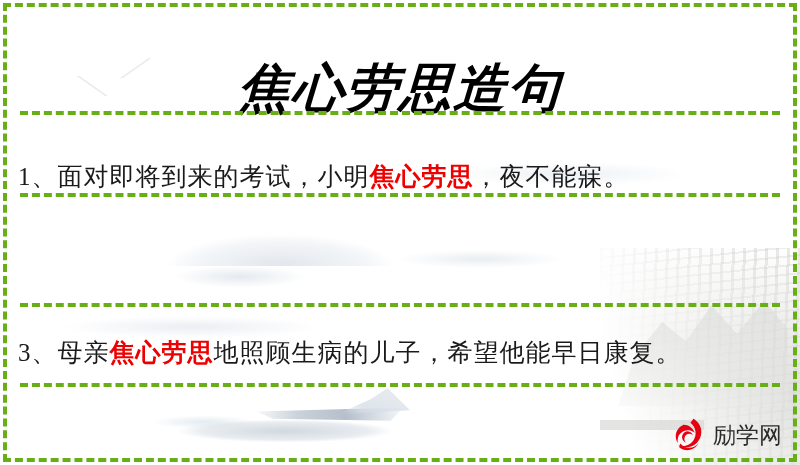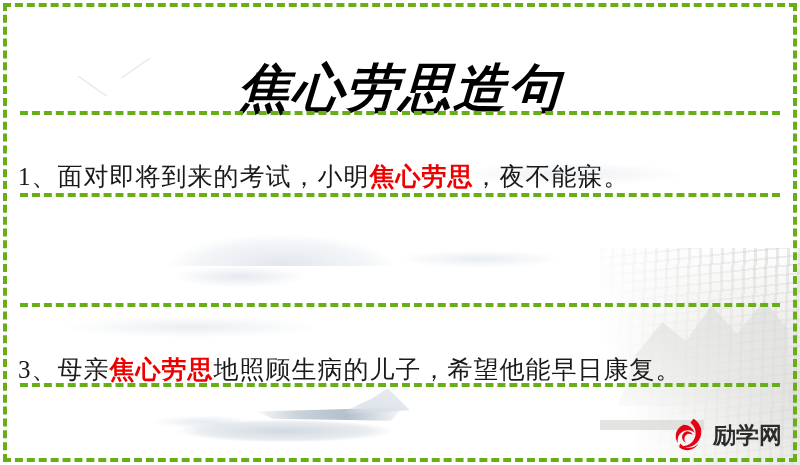--- a/index.html
+++ b/index.html
@@ -149,21 +149,21 @@
     left: 18px;
     width: 760px;
     font-family: "Liberation Serif", "DejaVu Serif", serif;
     font-size: 25px;
     line-height: 39px;
     color: #1a1a1a;
     letter-spacing: 1px;
   }
   .s1 { top: 132px; }
   .s2 { top: 216px; }
-  .s3 { top: 325px; }
+  .s3 { top: 308px; }
 
   .idiom {
     color: #EE0000;
     font-weight: 700;
   }
 
   
   .logo {
     position: absolute;
     left: 668px;
@@ -173,21 +173,21 @@
     gap: 5px;
     z-index: 4;
   }
   .logo-mark {
     width: 40px; height: 40px;
     display: block;
   }
   .logo-text {
     font-family: "Liberation Sans", "DejaVu Sans", sans-serif;
     font-size: 23px;
-    font-weight: 700;
+    font-weight: 400;
     color: #2b2b2b;
     letter-spacing: 0px;
     line-height: 1;
   }
 </style>
 </head>
 <body>
 
 <div id="page">
 

